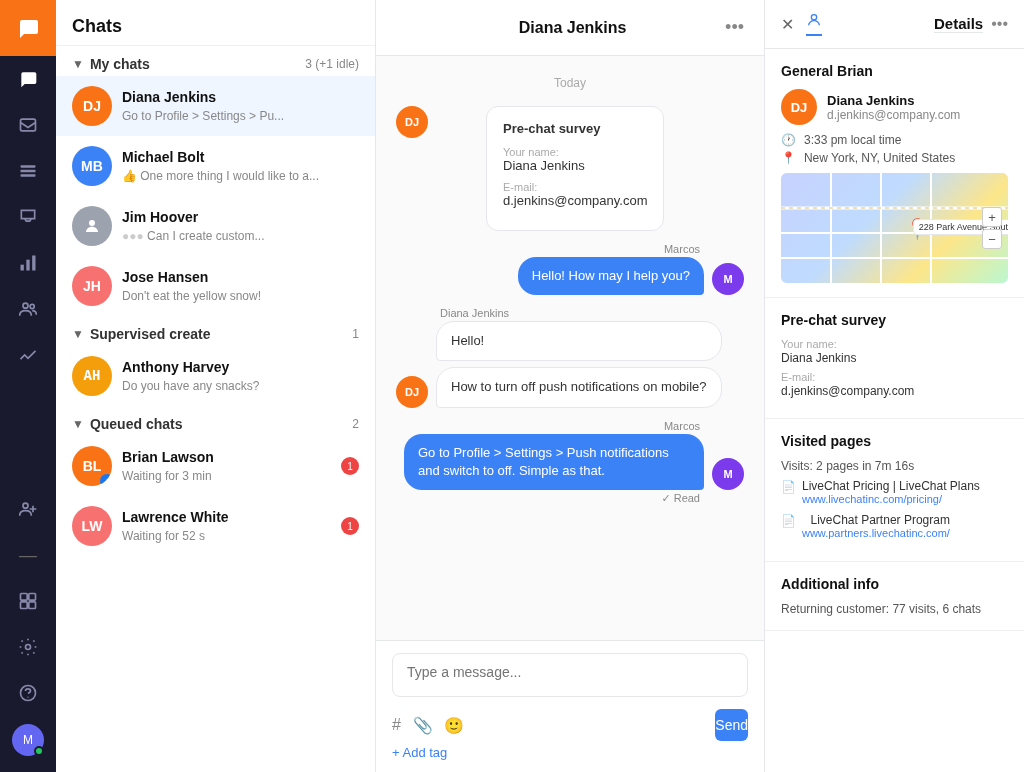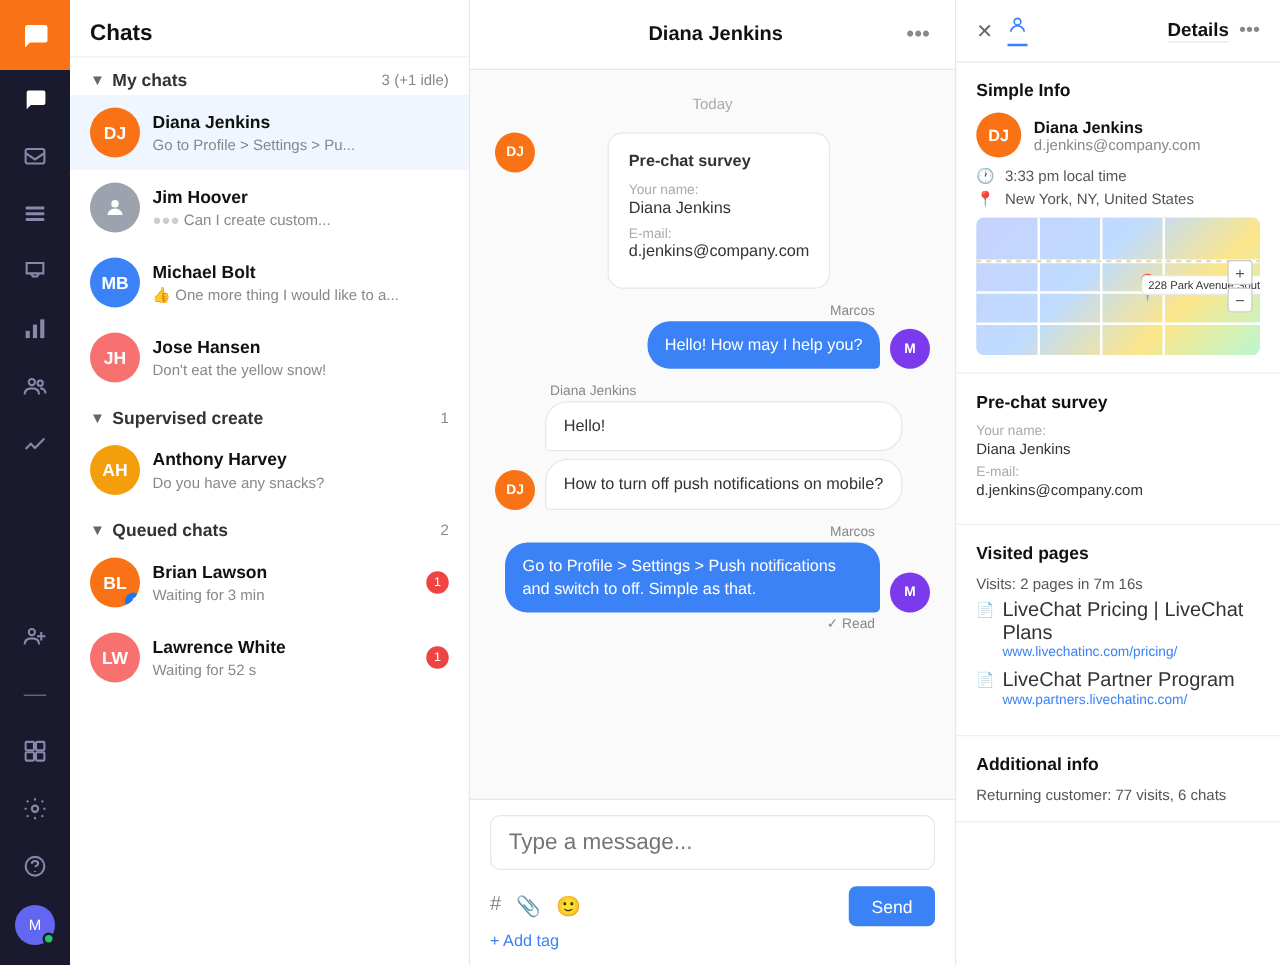--- a/index.html
+++ b/index.html
@@ -259,21 +259,21 @@
     .chat-input-area {
       background: #fff;
       border-top: 1px solid #e5e7eb;
       padding: 12px 16px;
     }
     .message-input {
       width: 100%;
       border: 1px solid #e5e7eb;
       border-radius: 8px;
       padding: 10px 14px;
-      font-size: 18px;
+      font-size: 14px;
       color: #aaa;
       resize: none;
       outline: none;
       height: 44px;
       margin-bottom: 8px;
     }
     .input-toolbar {
       display: flex;
       align-items: center;
       justify-content: space-between;
@@ -283,21 +283,21 @@
       gap: 12px;
       color: #888;
       font-size: 16px;
     }
     .input-tools span { cursor: pointer; }
     .send-btn {
       background: #3b82f6;
       color: white;
       border: none;
       border-radius: 6px;
-      padding: 8px 18px;
+      padding: 8px 0;
       font-size: 14px;
       font-weight: 500;
       cursor: pointer;
     }
     .add-tag {
       font-size: 13px;
       color: #3b82f6;
       cursor: pointer;
       padding: 4px 0 0;
       display: block;
@@ -429,30 +429,30 @@
       font-size: 13px;
       color: #555;
       cursor: pointer;
     }
     .survey-info .field-label { font-size: 11px; color: #aaa; margin-bottom: 1px; }
     .survey-info .field-val { font-size: 12px; color: #333; margin-bottom: 6px; }
     .visited-stat { font-size: 12px; color: #555; margin-bottom: 6px; }
     .visited-link { display: flex; gap: 6px; align-items: flex-start; margin-bottom: 8px; }
     .visited-link .doc-icon { color: #aaa; font-size: 12px; margin-top: 1px; }
     .visited-link-text { display: flex; flex-direction: column; }
-    .visited-link-title { font-size: 16px; color: #333; }
+    .visited-link-title { font-size: 12px; color: #333; text-align: right; }
     .visited-link-url { font-size: 11px; color: #3b82f6; }
     .additional-row { font-size: 12px; color: #555; }
 
     
     .av-diana { background: #f97316; }
     .av-jim { background: #9ca3af; }
     .av-michael { background: #3b82f6; }
     .av-jose { background: #f87171; }
-    .av-anthony { background: #f59e0b; }
+    .av-anthony { background: #f59e0b; font-family: Liberation Mono, monospace; }
     .av-lawrence { background: #f87171; }
     .av-marcos { background: #7c3aed; }
   </style>
 </head>
 <body>
 
 <nav class="left-nav">
   <div class="nav-logo">
     <svg width="24" height="24" viewBox="0 0 24 24" fill="none">
       <path d="M4 4h16a2 2 0 012 2v10a2 2 0 01-2 2H8l-4 4V6a2 2 0 012-2z" fill="white"></path>
@@ -550,39 +550,39 @@
   </div>
 
   <div class="chat-item active">
     <div class="chat-avatar av-diana">DJ</div>
     <div class="chat-info">
       <div class="chat-name">Diana Jenkins</div>
       <div class="chat-preview">Go to Profile &gt; Settings &gt; Pu...</div>
     </div>
   </div>
   <div class="chat-item">
+    <div class="chat-avatar av-michael">MB</div>
+    <div class="chat-info">
+      <div class="chat-name">Michael Bolt</div>
+      <div class="chat-preview">
+        👍 <span>One more thing I would like to a...</span>
+      </div>
+    </div>
+  </div>
+  <div class="chat-item">
     <div class="chat-avatar av-jim" style="background:#9ca3af;">
       <svg width="18" height="18" viewBox="0 0 24 24" fill="none">
           <circle cx="12" cy="8" r="4" fill="white"></circle>
           <path d="M4 20c0-4 4-7 8-7s8 3 8 7" fill="white"></path>
         </svg>
     </div>
     <div class="chat-info">
       <div class="chat-name">Jim Hoover</div>
       <div class="chat-preview">
         <span style="color:#ccc;">●●●</span> Can I create custom...
-      </div>
-    </div>
-  </div>
-  <div class="chat-item">
-    <div class="chat-avatar av-michael">MB</div>
-    <div class="chat-info">
-      <div class="chat-name">Michael Bolt</div>
-      <div class="chat-preview">
-        👍 <span>One more thing I would like to a...</span>
       </div>
     </div>
   </div>
   <div class="chat-item">
     <div class="chat-avatar av-jose">JH</div>
     <div class="chat-info">
       <div class="chat-name">Jose Hansen</div>
       <div class="chat-preview">Don't eat the yellow snow!</div>
     </div>
   </div>
@@ -708,21 +708,21 @@
           </svg>
       </span>
     </div>
     <div style="display:flex;align-items:center;gap:8px;">
       <span class="right-panel-header" style="padding: 0px; font-weight: 600; font-size: 15px; color: rgb(17, 17, 17);">Details</span>
       <span style="color:#888;cursor:pointer;">•••</span>
     </div>
   </div>
 
   <div class="section-block">
-    <div class="section-title">Simple Info</div>
+    <div class="section-title">General Brian</div>
     <div class="general-info-row">
       <div class="general-info-avatar av-diana">DJ</div>
       <div>
         <div class="general-info-name">Diana Jenkins</div>
         <div class="general-info-email">d.jenkins@company.com</div>
       </div>
     </div>
     <div class="info-row">
       <span class="icon">🕐</span>
       <span>3:33 pm local time</span>

